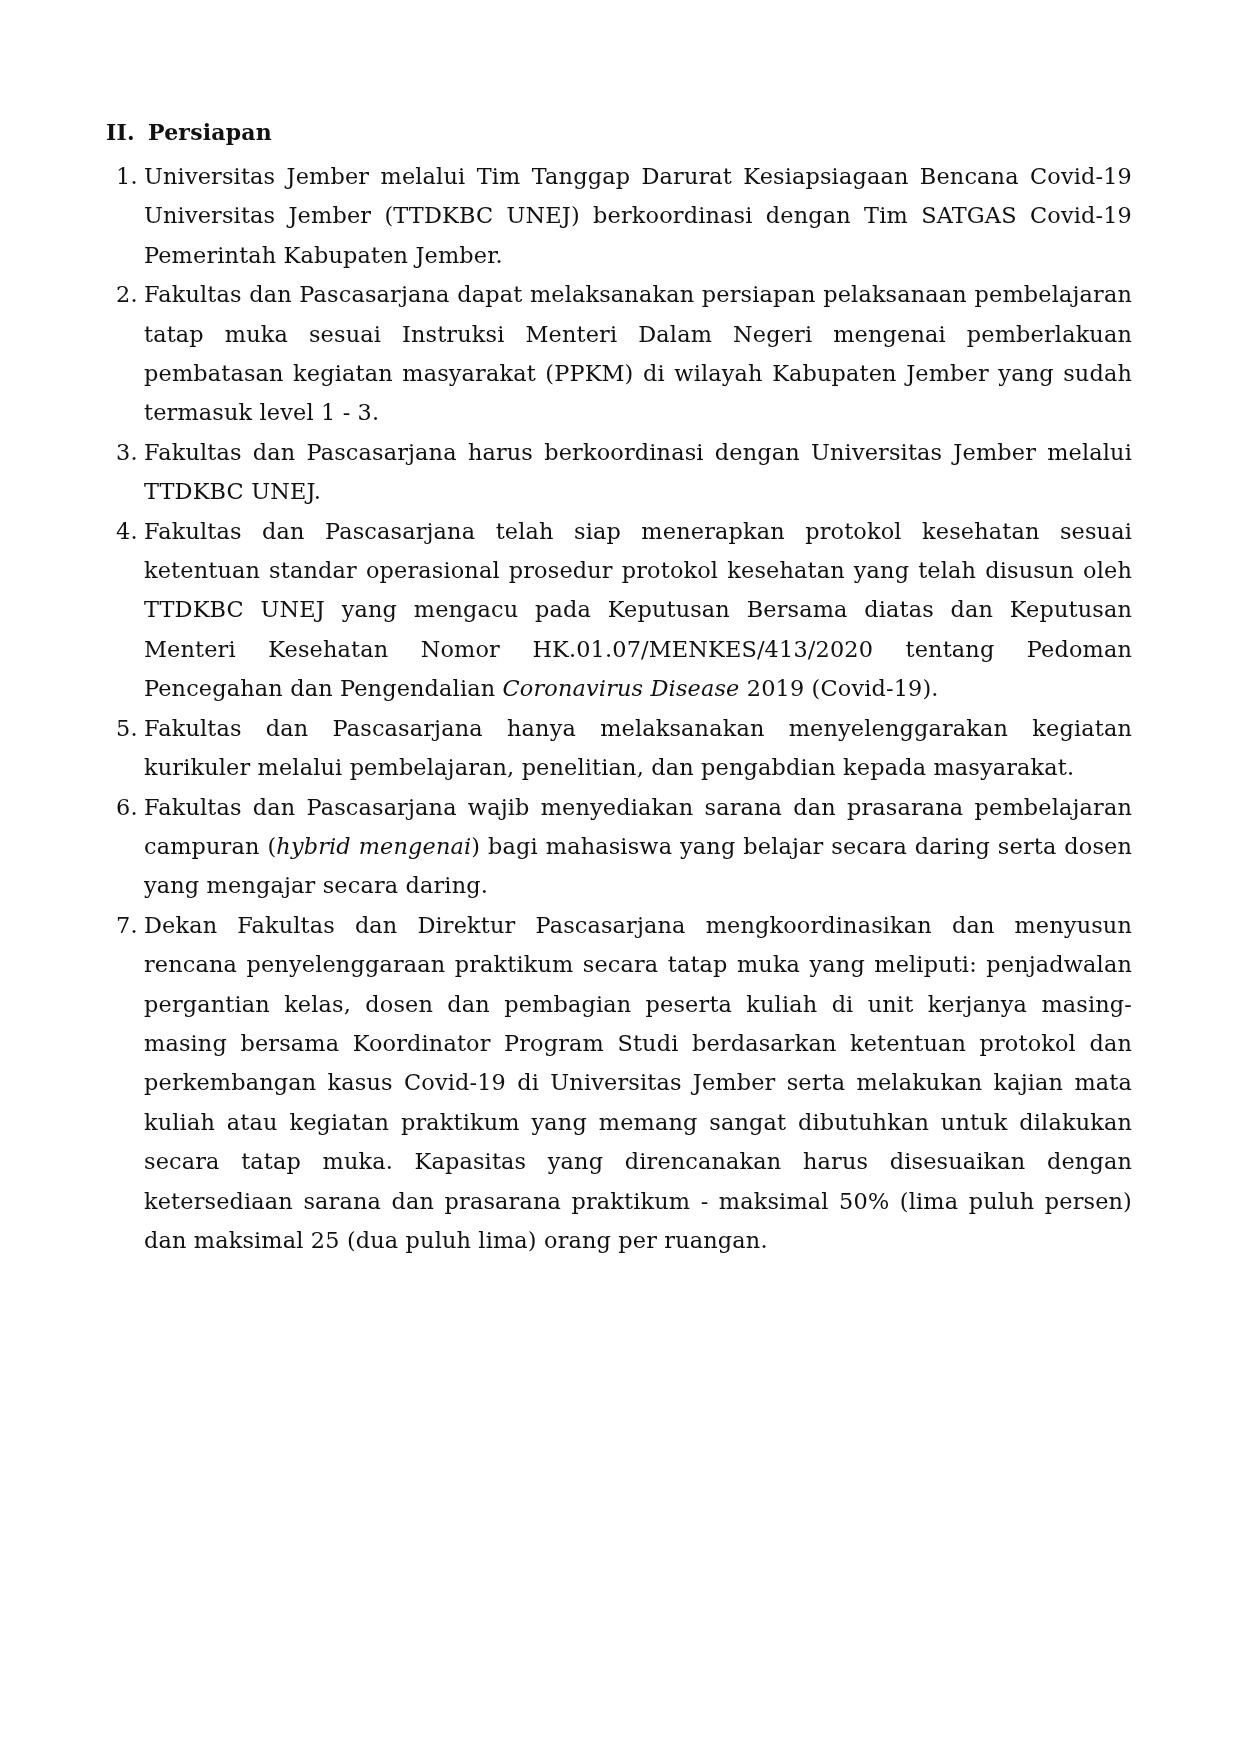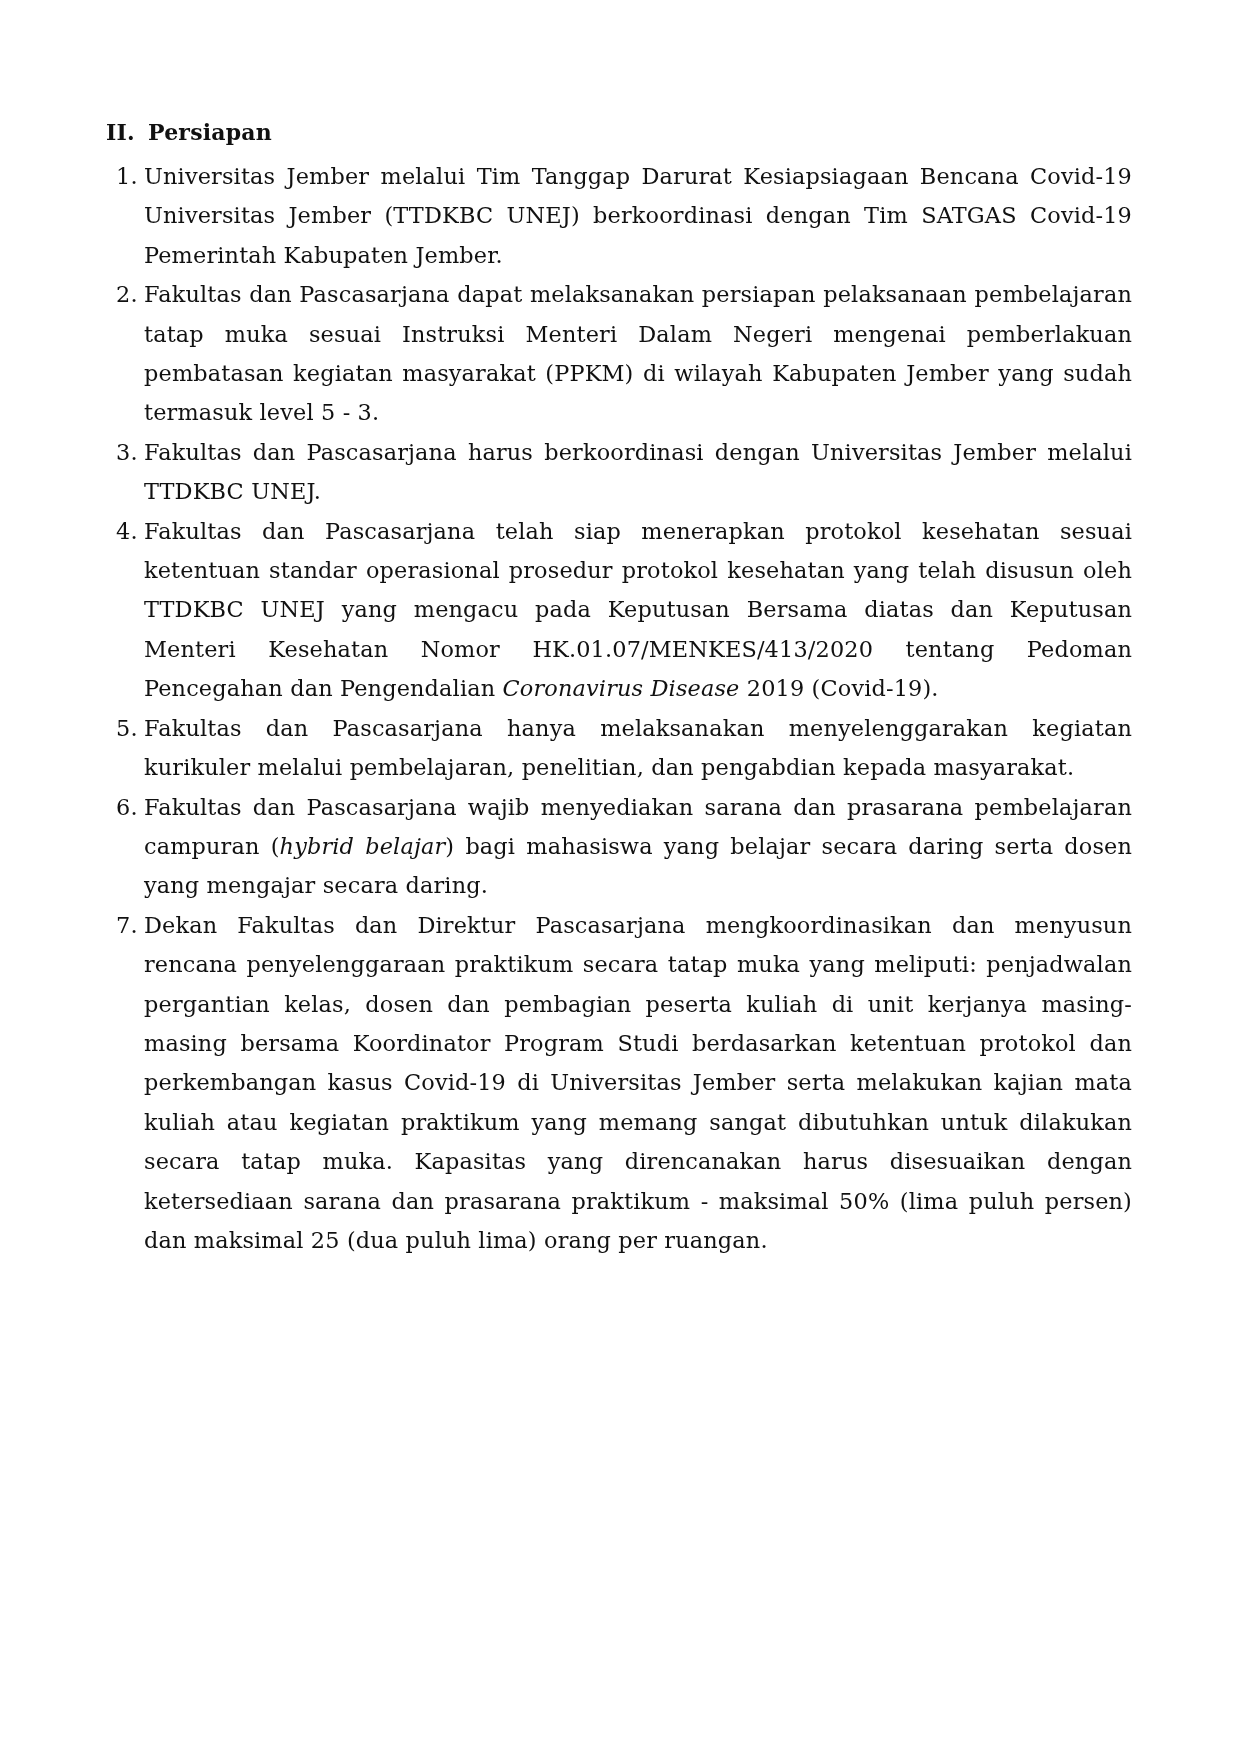--- a/index.html
+++ b/index.html
@@ -74,37 +74,37 @@
     <span class="num">II.</span><span>Persiapan</span>
   </div>
 
   <ol class="list">
     <li class="list-item">
       <span class="marker">1.</span>
       <span class="text">Universitas Jember melalui Tim Tanggap Darurat Kesiapsiagaan Bencana Covid-19 Universitas Jember (TTDKBC UNEJ) berkoordinasi dengan Tim SATGAS Covid-19 Pemerintah Kabupaten Jember.</span>
     </li>
     <li class="list-item">
       <span class="marker">2.</span>
-      <span class="text">Fakultas dan Pascasarjana dapat melaksanakan persiapan pelaksanaan pembelajaran tatap muka sesuai Instruksi Menteri Dalam Negeri mengenai pemberlakuan pembatasan kegiatan masyarakat (PPKM) di wilayah Kabupaten Jember yang sudah termasuk level 5 - 3.</span>
+      <span class="text">Fakultas dan Pascasarjana dapat melaksanakan persiapan pelaksanaan pembelajaran tatap muka sesuai Instruksi Menteri Dalam Negeri mengenai pemberlakuan pembatasan kegiatan masyarakat (PPKM) di wilayah Kabupaten Jember yang sudah termasuk level 1 - 3.</span>
     </li>
     <li class="list-item">
       <span class="marker">3.</span>
       <span class="text">Fakultas dan Pascasarjana harus berkoordinasi dengan Universitas Jember melalui TTDKBC UNEJ.</span>
     </li>
     <li class="list-item">
       <span class="marker">4.</span>
       <span class="text"><span>Fakultas dan Pascasarjana telah siap menerapkan protokol kesehatan sesuai ketentuan standar operasional prosedur protokol kesehatan yang telah disusun oleh TTDKBC UNEJ yang mengacu pada Keputusan Bersama diatas dan Keputusan Menteri Kesehatan Nomor HK.01.07/MENKES/413/2020 tentang Pedoman Pencegahan dan Pengendalian </span><em>Coronavirus Disease</em><span> 2019 (Covid-19).</span></span>
     </li>
     <li class="list-item">
       <span class="marker">5.</span>
       <span class="text">Fakultas dan Pascasarjana hanya melaksanakan menyelenggarakan kegiatan kurikuler melalui pembelajaran, penelitian, dan pengabdian kepada masyarakat.</span>
     </li>
     <li class="list-item">
       <span class="marker">6.</span>
-      <span class="text"><span>Fakultas dan Pascasarjana wajib menyediakan sarana dan prasarana pembelajaran campuran (</span><em>hybrid belajar</em><span>) bagi mahasiswa yang belajar secara daring serta dosen yang mengajar secara daring.</span></span>
+      <span class="text"><span>Fakultas dan Pascasarjana wajib menyediakan sarana dan prasarana pembelajaran campuran (</span><em>hybrid mengenai</em><span>) bagi mahasiswa yang belajar secara daring serta dosen yang mengajar secara daring.</span></span>
     </li>
     <li class="list-item">
       <span class="marker">7.</span>
       <span class="text">Dekan Fakultas dan Direktur Pascasarjana mengkoordinasikan dan menyusun rencana penyelenggaraan praktikum secara tatap muka yang meliputi: penjadwalan pergantian kelas, dosen dan pembagian peserta kuliah di unit kerjanya masing-masing bersama Koordinator Program Studi berdasarkan ketentuan protokol dan perkembangan kasus Covid-19 di Universitas Jember serta melakukan kajian mata kuliah atau kegiatan praktikum yang memang sangat dibutuhkan untuk dilakukan secara tatap muka. Kapasitas yang direncanakan harus disesuaikan dengan ketersediaan sarana dan prasarana praktikum - maksimal 50% (lima puluh persen) dan maksimal 25 (dua puluh lima) orang per ruangan.</span>
     </li>
   </ol>
 
 </div>
 
 </body></html>

